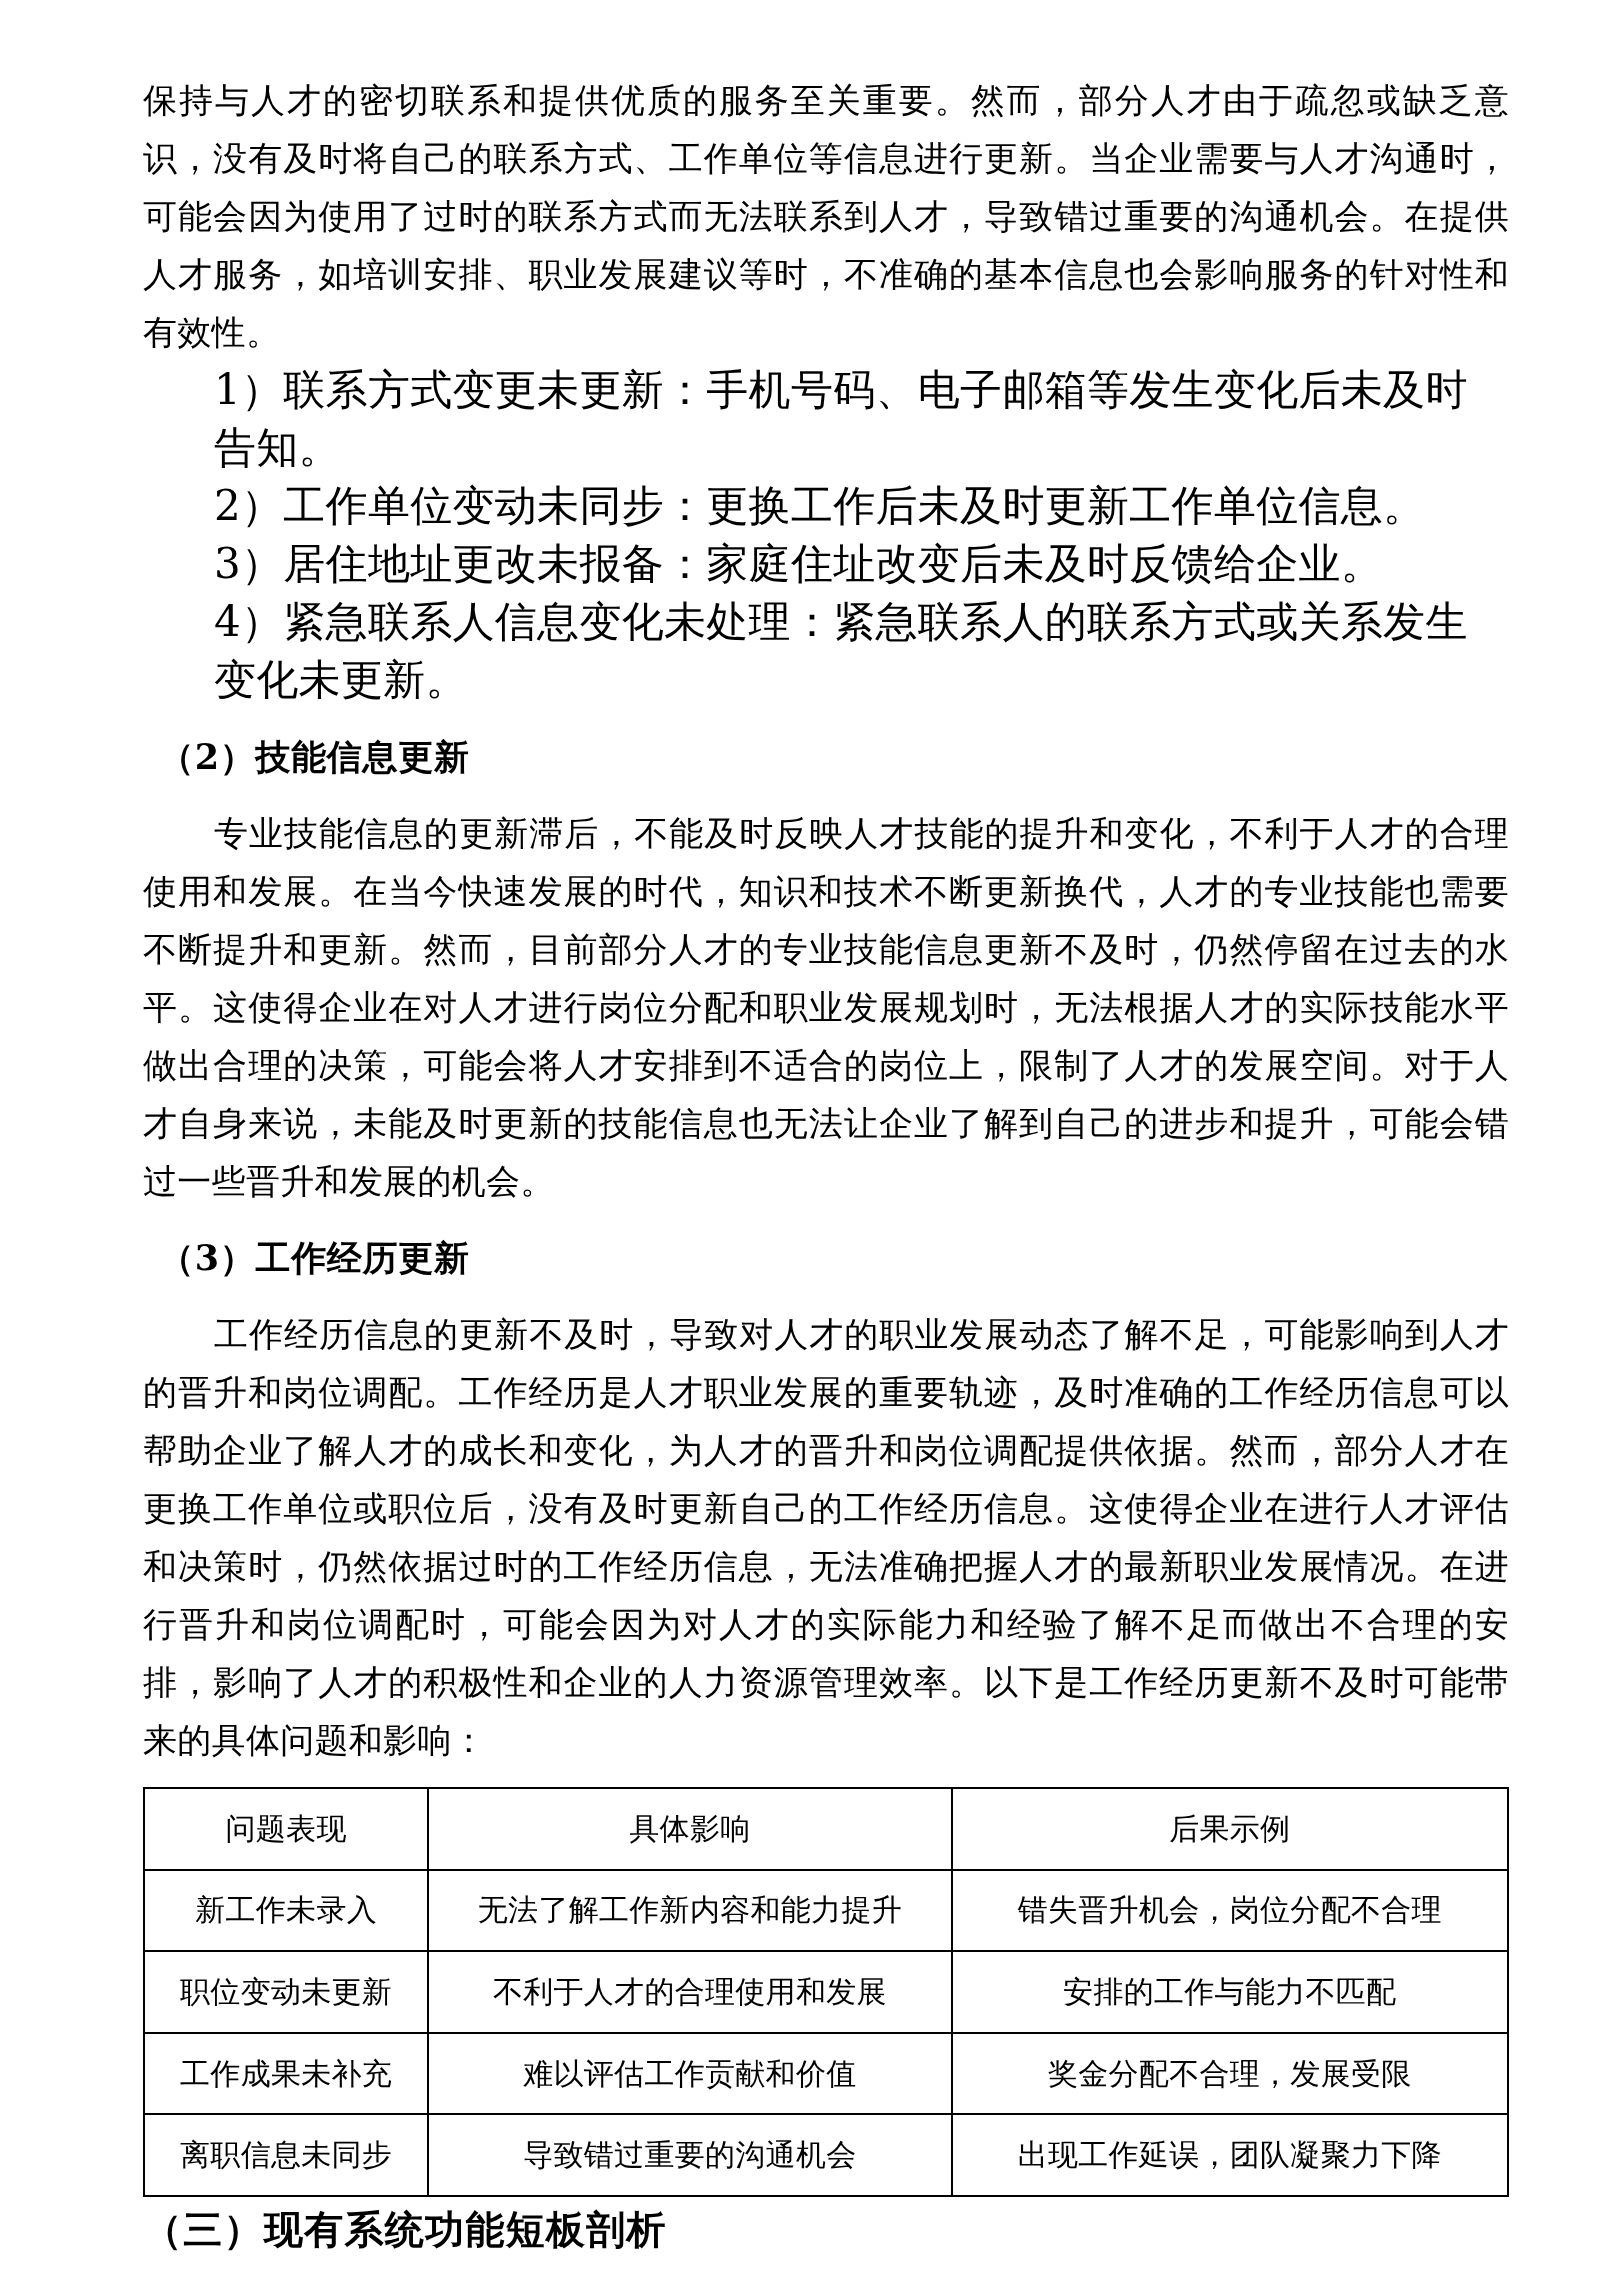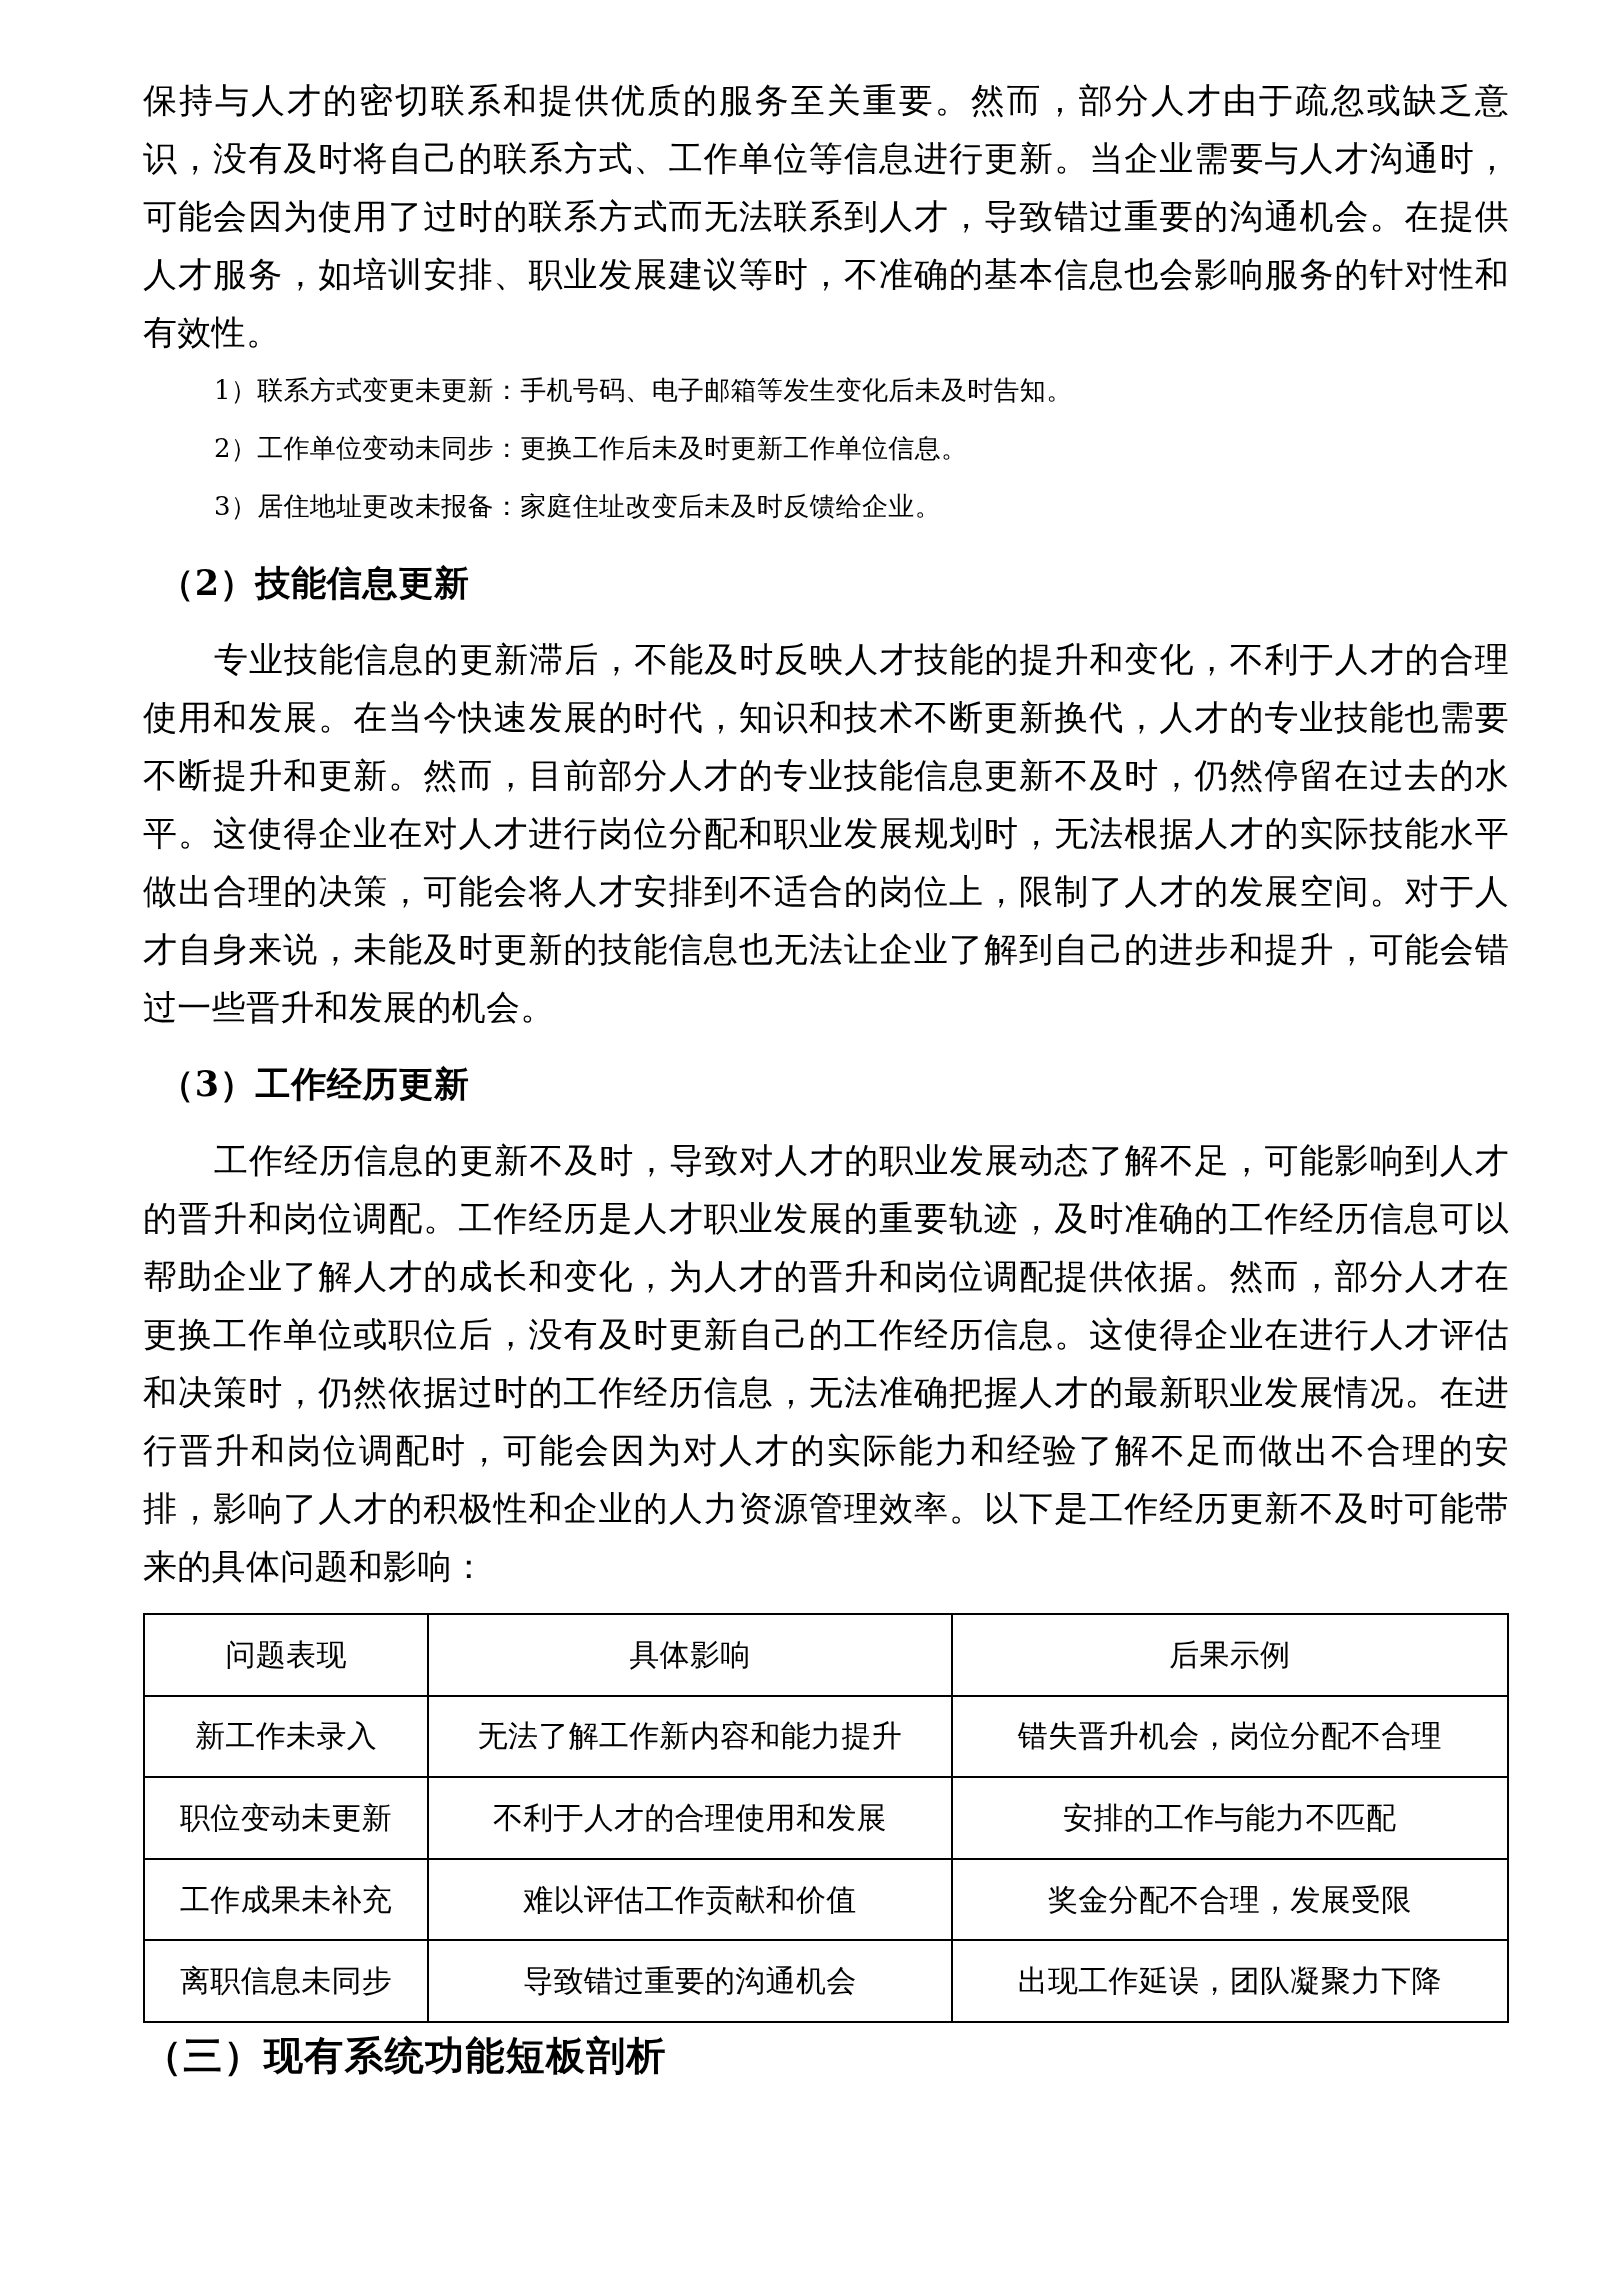--- a/index.html
+++ b/index.html
@@ -29,21 +29,21 @@
     margin: 0;
     word-break: break-all;
   }
   .para {
     text-indent: 71px;
   }
   .para-noindent {
     text-indent: 0;
   }
   .list-item {
-    font-size: 26px;
+    font-size: 42px;
     line-height: 58px;
     margin: 0;
     padding-left: 71px;
     letter-spacing: 0.3px;
     word-break: break-all;
   }
   .heading {
     font-size: 35px;
     line-height: 63px;
     font-weight: bold;
@@ -83,20 +83,21 @@
 </head>
 <body>
 
 <div class="page">
 
   <p class="body-text para-noindent">保持与人才的密切联系和提供优质的服务至关重要。然而，部分人才由于疏忽或缺乏意识，没有及时将自己的联系方式、工作单位等信息进行更新。当企业需要与人才沟通时，可能会因为使用了过时的联系方式而无法联系到人才，导致错过重要的沟通机会。在提供人才服务，如培训安排、职业发展建议等时，不准确的基本信息也会影响服务的针对性和有效性。</p>
 
   <p class="list-item">1）联系方式变更未更新：手机号码、电子邮箱等发生变化后未及时告知。</p>
   <p class="list-item">2）工作单位变动未同步：更换工作后未及时更新工作单位信息。</p>
   <p class="list-item">3）居住地址更改未报备：家庭住址改变后未及时反馈给企业。</p>
+  <p class="list-item">4）紧急联系人信息变化未处理：紧急联系人的联系方式或关系发生变化未更新。</p>
 
   <p class="heading">（2）技能信息更新</p>
 
   <p class="body-text para">专业技能信息的更新滞后，不能及时反映人才技能的提升和变化，不利于人才的合理使用和发展。在当今快速发展的时代，知识和技术不断更新换代，人才的专业技能也需要不断提升和更新。然而，目前部分人才的专业技能信息更新不及时，仍然停留在过去的水平。这使得企业在对人才进行岗位分配和职业发展规划时，无法根据人才的实际技能水平做出合理的决策，可能会将人才安排到不适合的岗位上，限制了人才的发展空间。对于人才自身来说，未能及时更新的技能信息也无法让企业了解到自己的进步和提升，可能会错过一些晋升和发展的机会。</p>
 
   <p class="heading">（3）工作经历更新</p>
 
   <p class="body-text para">工作经历信息的更新不及时，导致对人才的职业发展动态了解不足，可能影响到人才的晋升和岗位调配。工作经历是人才职业发展的重要轨迹，及时准确的工作经历信息可以帮助企业了解人才的成长和变化，为人才的晋升和岗位调配提供依据。然而，部分人才在更换工作单位或职位后，没有及时更新自己的工作经历信息。这使得企业在进行人才评估和决策时，仍然依据过时的工作经历信息，无法准确把握人才的最新职业发展情况。在进行晋升和岗位调配时，可能会因为对人才的实际能力和经验了解不足而做出不合理的安排，影响了人才的积极性和企业的人力资源管理效率。以下是工作经历更新不及时可能带来的具体问题和影响：</p>
 
   <div class="table-wrap">

